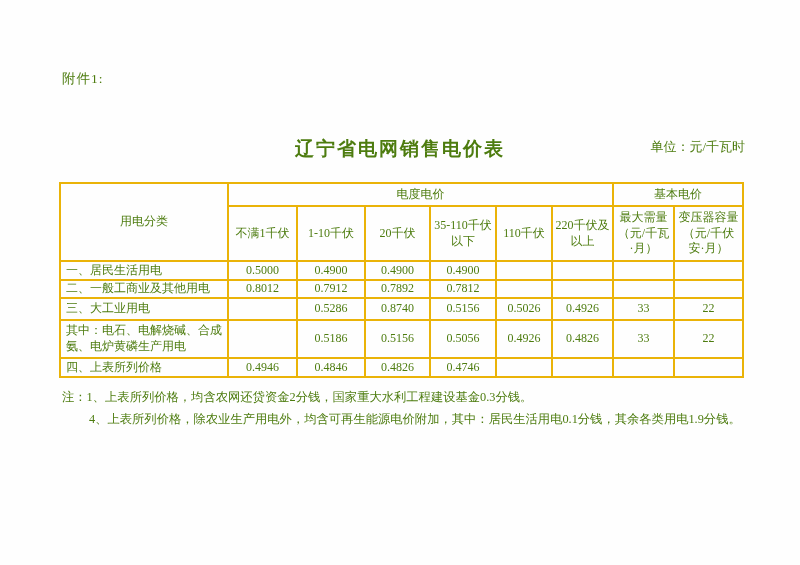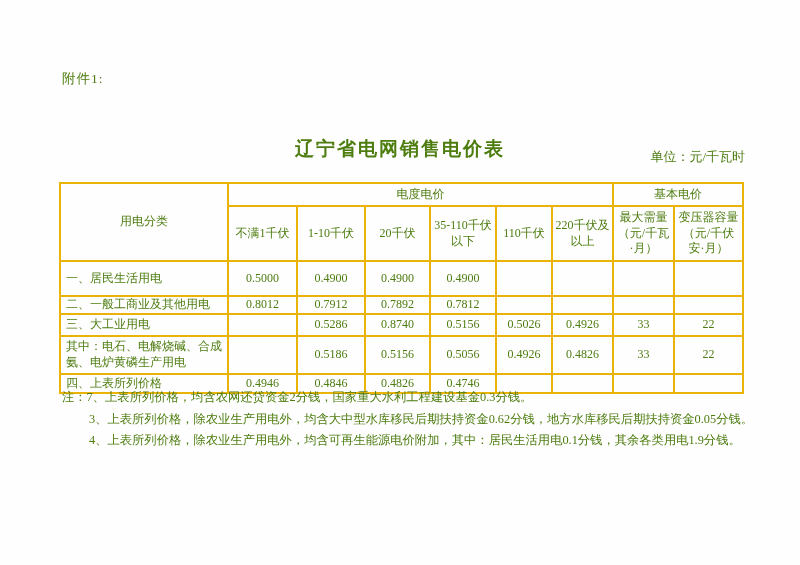--- a/index.html
+++ b/index.html
@@ -6,35 +6,35 @@
   .doc {
     position:relative; width:800px; height:565px; background:#fefefe;
     font-family:"Liberation Serif","DejaVu Serif",serif;
     color:#4d7c0f; overflow:hidden;
   }
   .attachment { position:absolute; left:62px; top:70px; font-size:13.5px; letter-spacing:1px; }
   .title {
     position:absolute; left:0; top:112px; width:800px; text-align:center;
     font-size:19px; font-weight:bold; letter-spacing:2px;margin-top:24px;
   }
-  .unit { position:absolute; right:55px; top:148px; font-size:13px; }
+  .unit { position:absolute; right:55px; top:138px; font-size:13px; }
 
   table.price {
     position:absolute; left:59px; top:182px;
     border-collapse:collapse; table-layout:fixed; width:683px;
   }
   table.price th, table.price td {
     border:2px solid #eab308; font-weight:normal; font-size:12px;
     padding:0 2px; text-align:center; vertical-align:middle; line-height:1.3;
     overflow:hidden;
   }
   table.price .cat { text-align:left; padding-left:5px; padding-right:4px; }
   tr.hdr1 { height:23px; }
   tr.hdr2 { height:55px; }
-  tr.r1 { height:35px; }
+  tr.r1 { height:19px; }
   tr.r2 { height:18px; }
   tr.r3 { height:22px; }
   tr.r4 { height:38px; }
   tr.r5 { height:19px; }
 
   .notes {
     position:absolute; left:62px; top:387px; width:700px;
     font-size:12.3px; line-height:21.6px;
   }
   .note-line { padding-left:27px; }
@@ -133,19 +133,18 @@
       <td></td>
       <td></td>
       <td></td>
       <td></td>
     </tr>
   </tbody>
     </table>
 
   <div class="notes">
     <div class="note-line first">
-      <span>注：</span><span>7、上表所列价格，均含农网还贷资金2分钱，国家重大水利工程建设基金0.3分钱。</span>
+      <span>注：</span><span>1、上表所列价格，均含农网还贷资金2分钱，国家重大水利工程建设基金0.3分钱。</span>
     </div>
-    <div class="note-line">3、上表所列价格，除农业生产用电外，均含大中型水库移民后期扶持资金0.62分钱，地方水库移民后期扶持资金0.05分钱。</div>
     <div class="note-line">4、上表所列价格，除农业生产用电外，均含可再生能源电价附加，其中：居民生活用电0.1分钱，其余各类用电1.9分钱。</div>
   </div>
 
 </div>
 
 </body></html>

